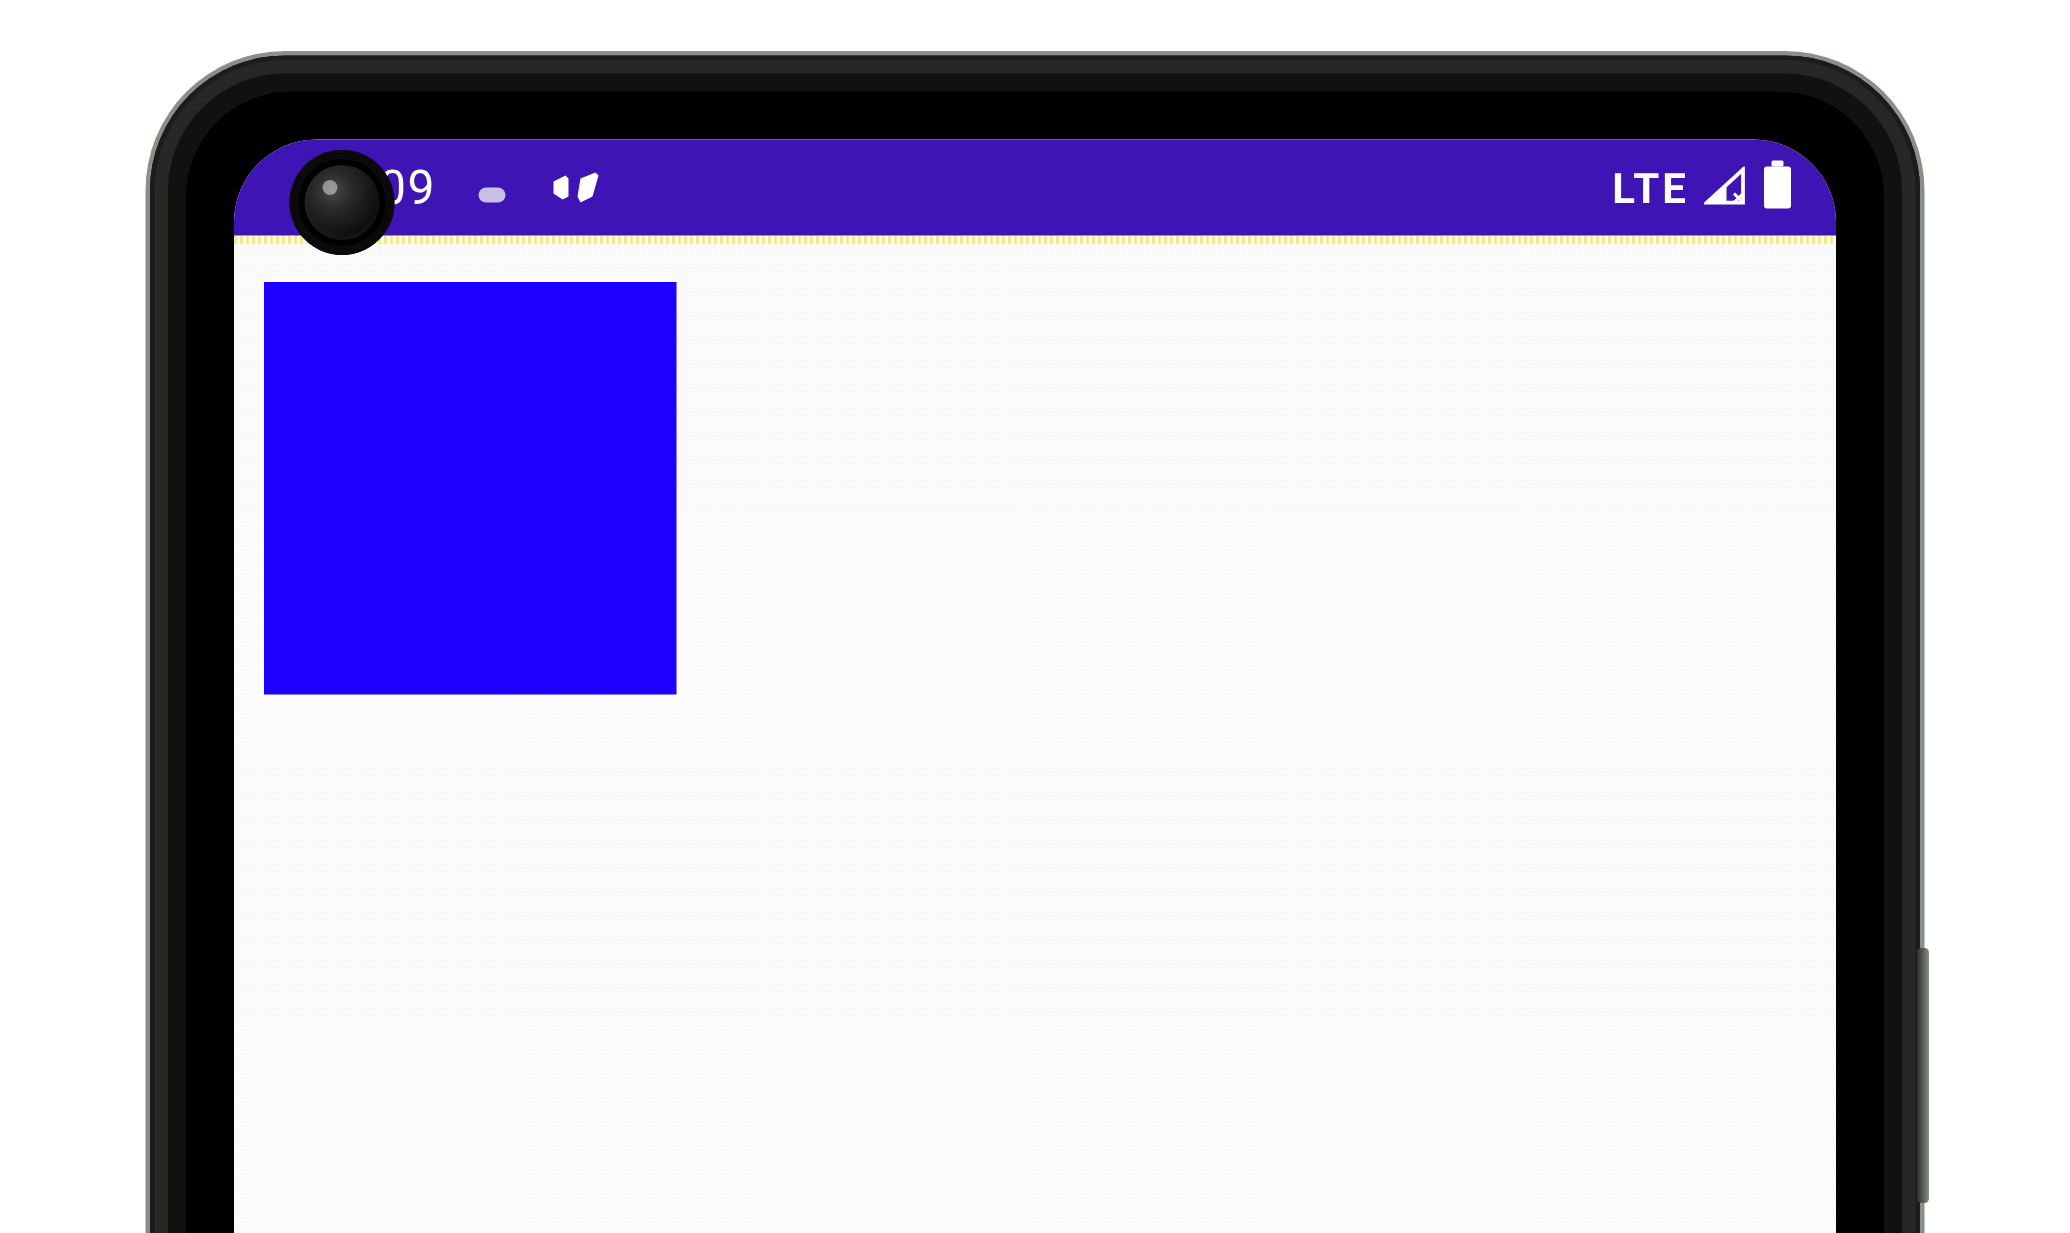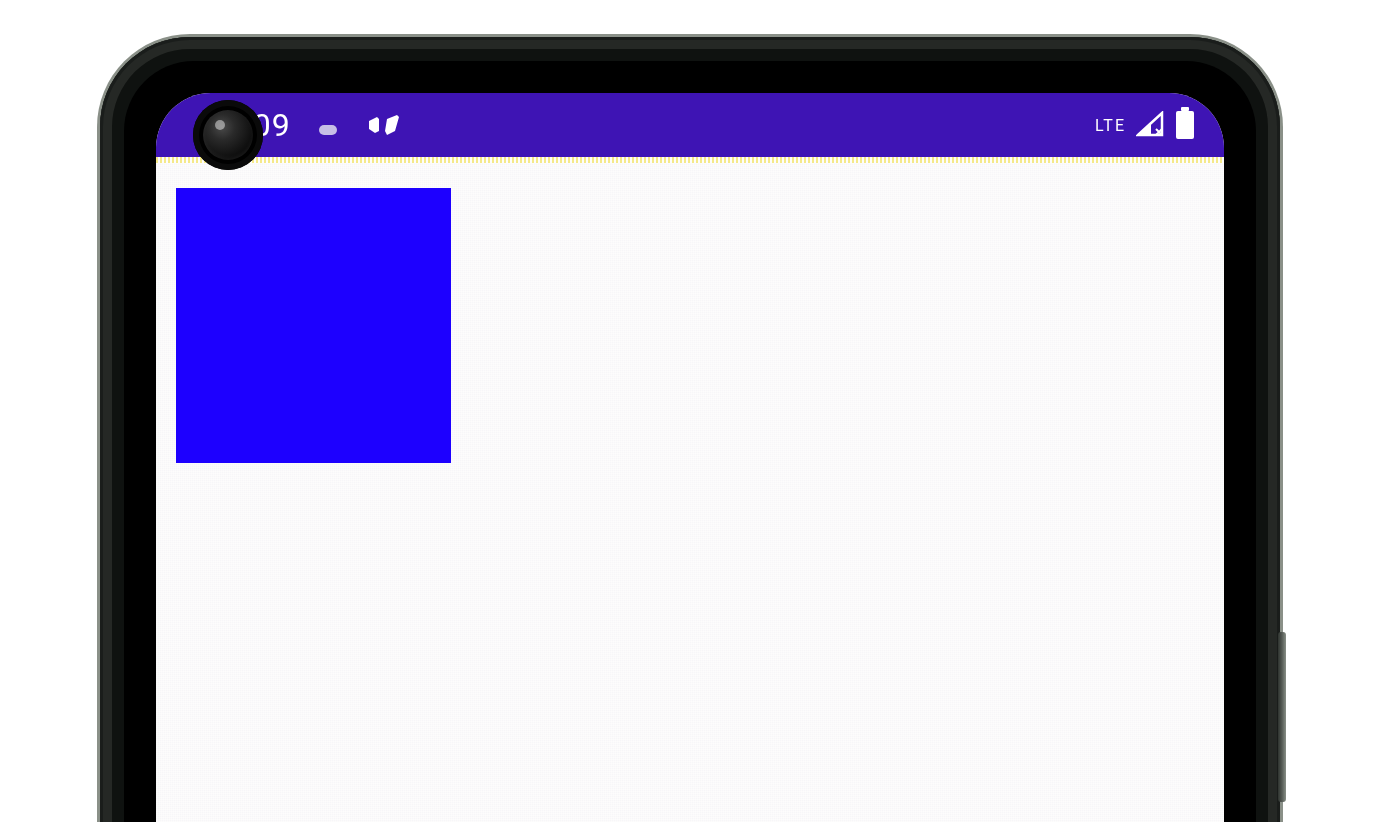--- a/index.html
+++ b/index.html
@@ -97,22 +97,22 @@
       align-items: center;
     }
 
     .status-right {
       display: flex;
       align-items: center;
       gap: 10px;
     }
 
     .lte-text {
-      font-size: 16px;
-      font-weight: 400;
+      font-size: 28px;
+      font-weight: 700;
       letter-spacing: 2px;
     }
 
     .signal-icon {
       display: inline-flex;
       align-items: center;
     }
 
     .battery-icon {
       width: 18px;

